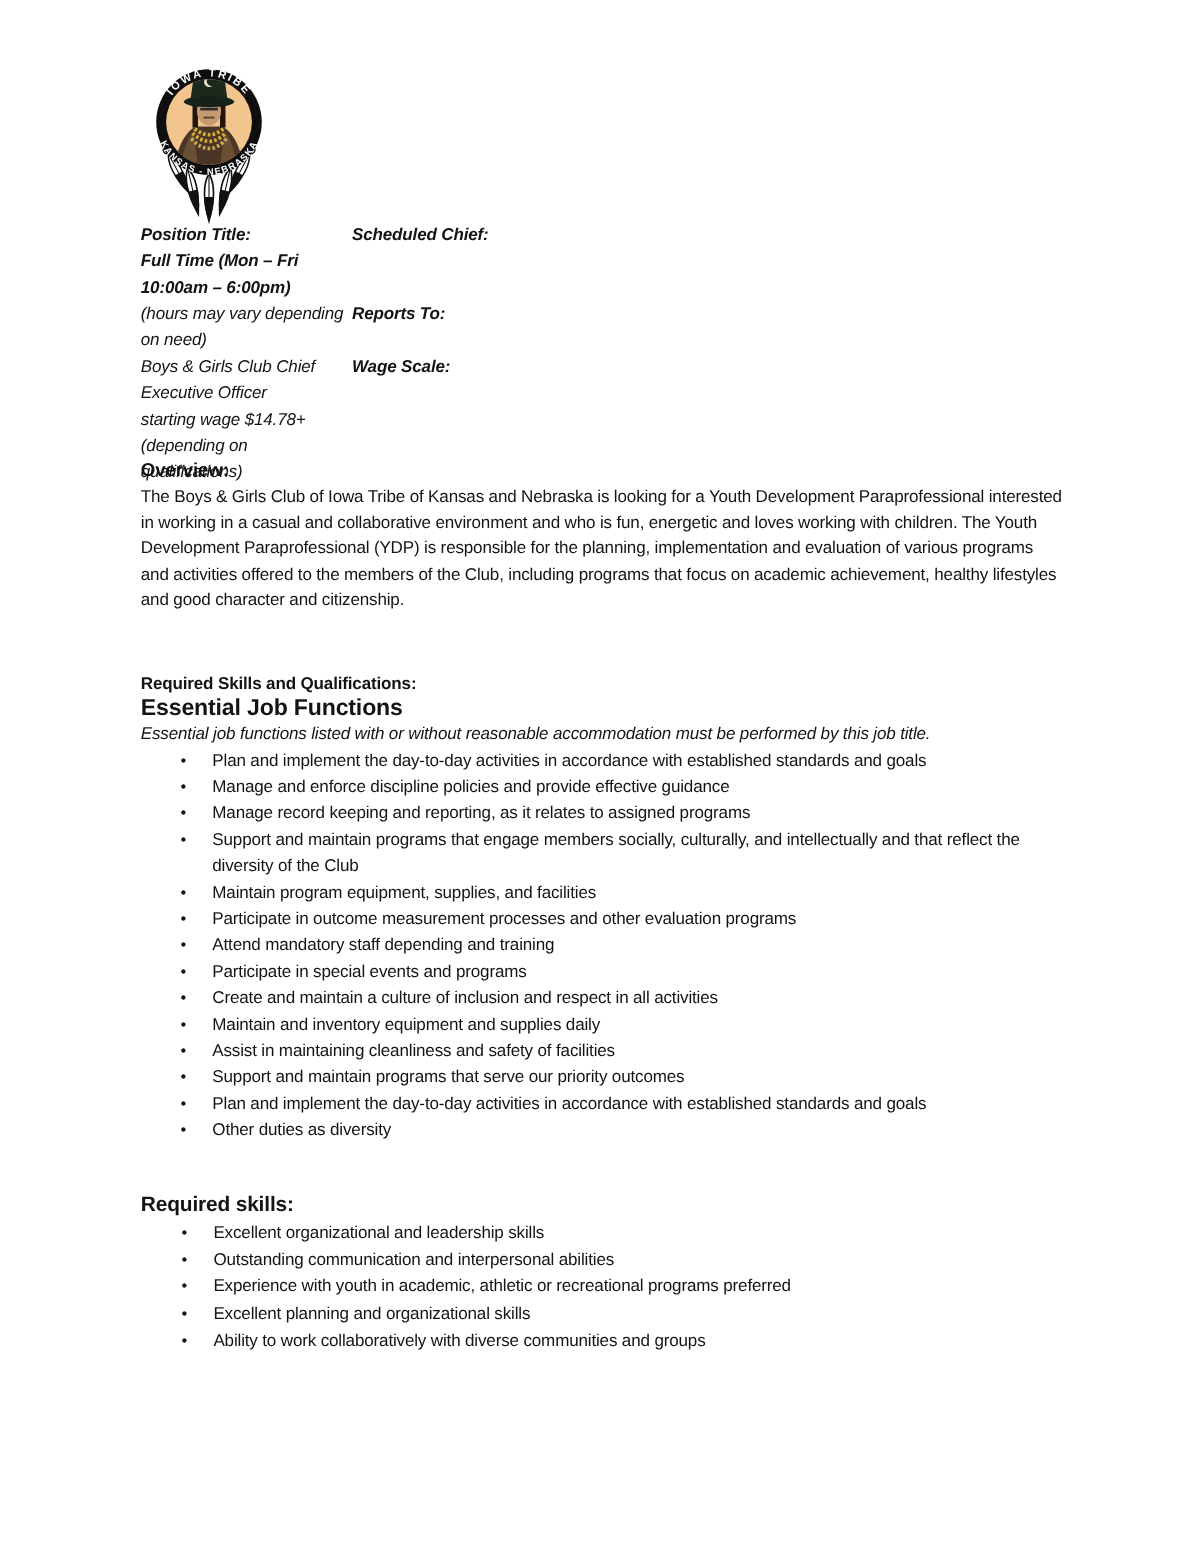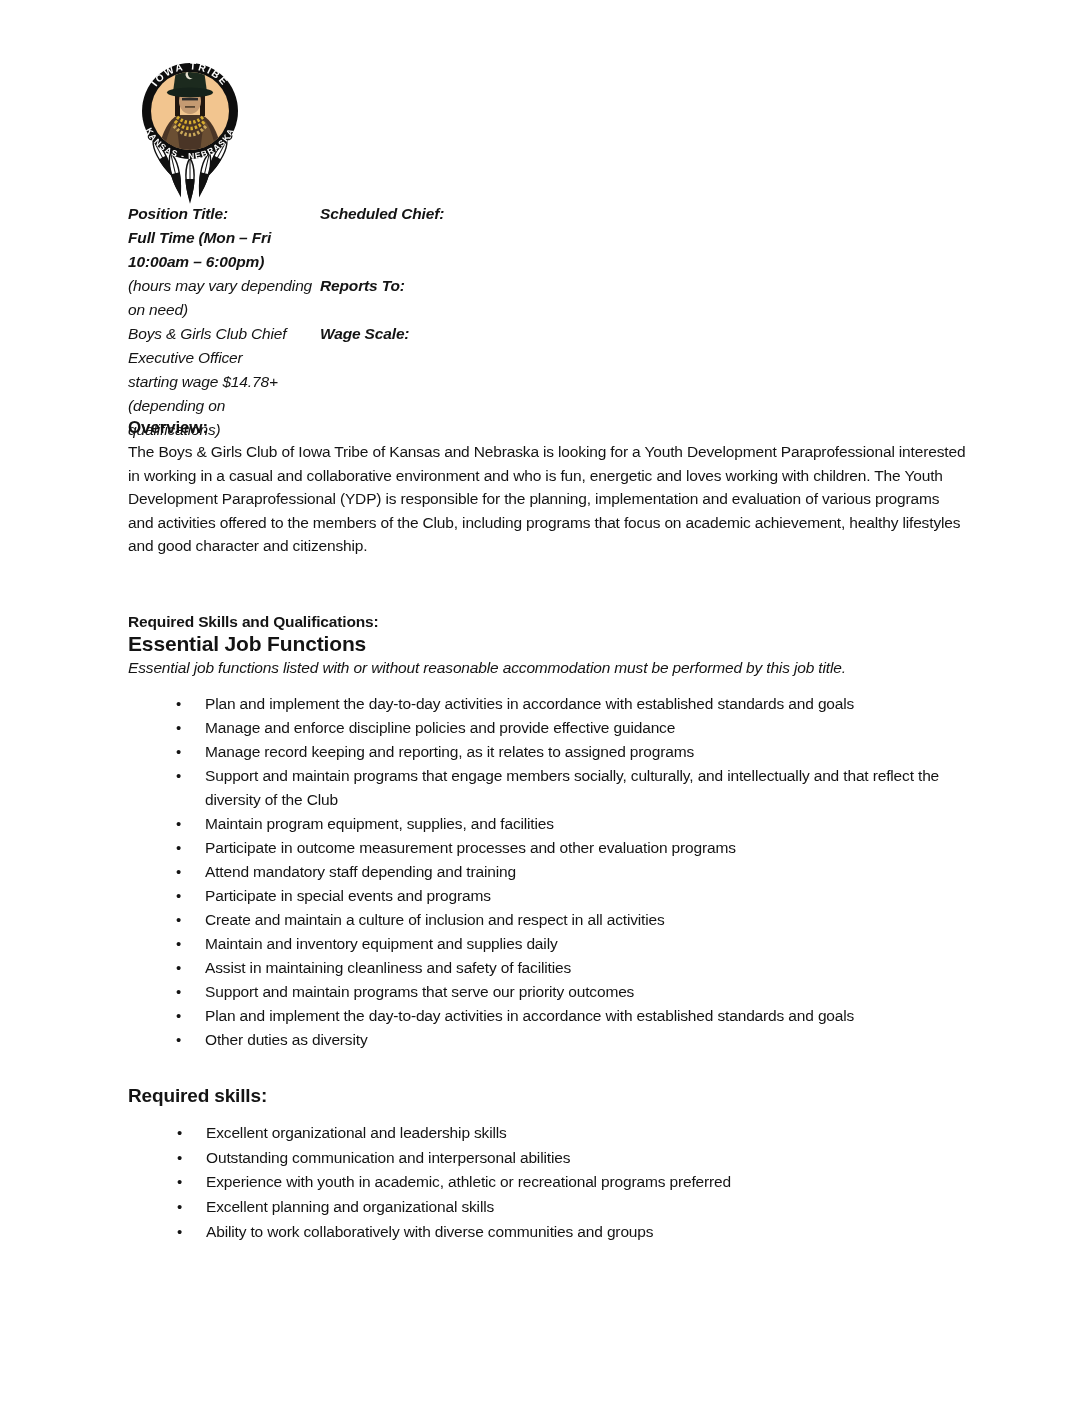--- a/index.html
+++ b/index.html
@@ -35,21 +35,21 @@
 
   .rsq-heading {
     position: absolute; left: 128px; top: 610px;
     font-size: 15.5px; font-weight: 700; line-height: 24px;
   }
 
   .essential-block { position: absolute; left: 128px; top: 632px; width: 846px; }
   .essential-block h3 { font-size: 21px; font-weight: 700; line-height: 24px; }
   .essential-block .note { line-height: 23.8px; }
 
-  ul.doc-list { list-style: none; margin: 12px; padding: 0 0 0 65px; }
+  ul.doc-list { list-style: none; margin: 0; padding: 0 0 0 65px; }
   ul.doc-list li { position: relative; line-height: 24px; }
   ul.doc-list li::before {
     content: "\2022";
     position: absolute;
     left: -29px;
     font-size: 15px;
   }
 
   .skills-block { position: absolute; left: 128px; top: 1083px; width: 846px; }
   .skills-block h3 { font-size: 19px; font-weight: 700; line-height: 26px; }

